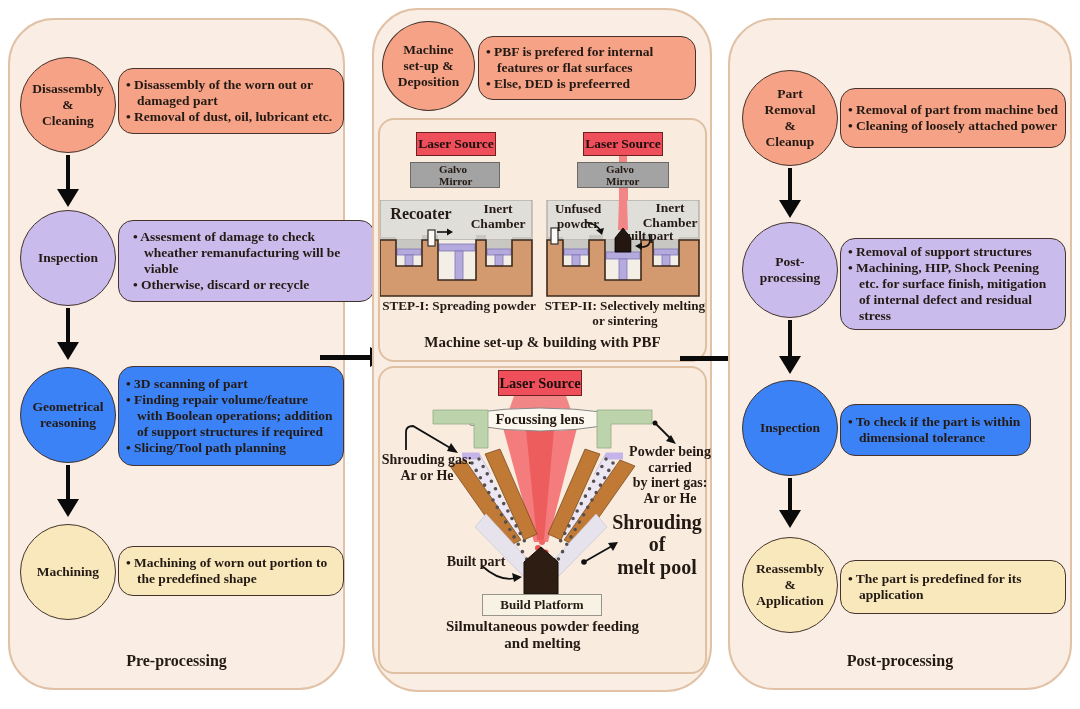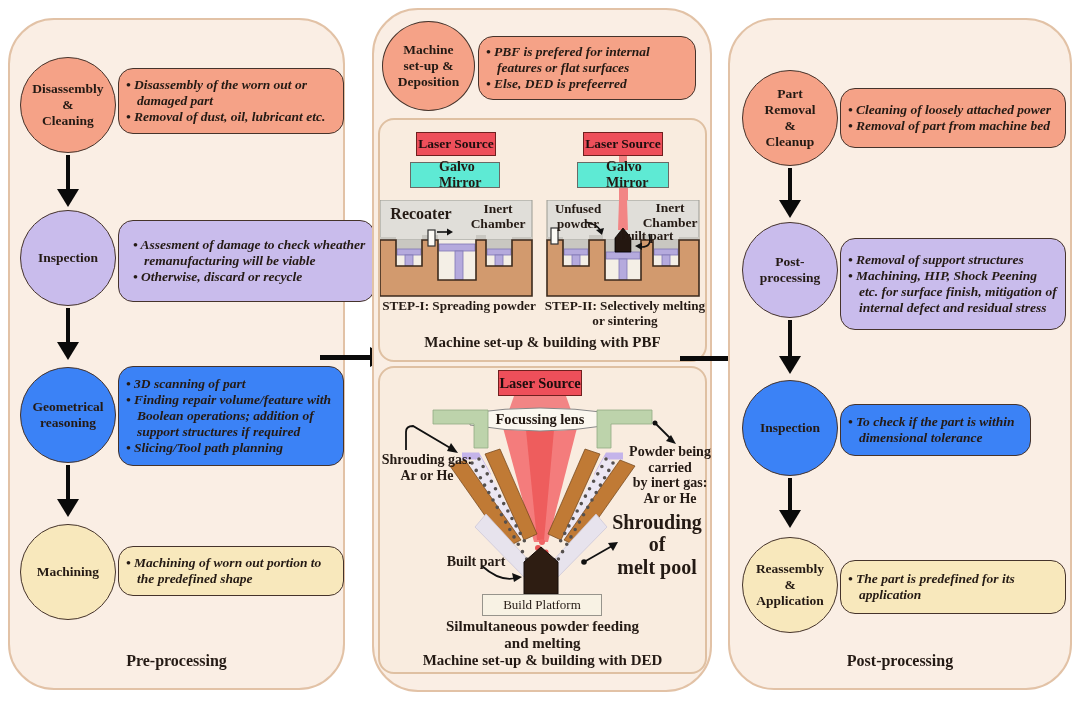--- a/index.html
+++ b/index.html
@@ -3,36 +3,36 @@
 <meta charset="utf-8">
 <style>
   html,body{margin:0;padding:0;background:#fff;}
   .stage{position:relative;width:1080px;height:709px;background:#ffffff;
          font-family:"Liberation Serif",serif;color:#241a14;overflow:hidden;}
   .panel{position:absolute;background:#faeee4;border:2px solid #e2c2a6;border-radius:46px;box-sizing:border-box;}
   .subpanel{position:absolute;background:#f9ecdf;border:2px solid #dfc0a2;border-radius:16px;box-sizing:border-box;}
   .circle{position:absolute;border-radius:50%;border:1.6px solid #45332b;display:flex;align-items:center;justify-content:center;
           text-align:center;font-weight:bold;font-size:13.5px;line-height:1.18;white-space:pre-line;box-sizing:border-box;}
   .bbox{position:absolute;border:1.6px solid #45332b;border-radius:15px;padding:4px 7px;font-weight:bold;font-size:13.5px;
-        line-height:1.2;display:flex;flex-direction:column;justify-content:center;box-sizing:border-box;font-style:italic;}
+        line-height:1.2;display:flex;flex-direction:column;justify-content:center;box-sizing:border-box;}
   .bullet{padding-left:11px;text-indent:-11px;}
   .c-salmon{background:#f5a287;} .c-lav{background:#c9bcec;} .c-green{background:#3b82f6;} .c-yellow{background:#f8e8bc;}
   .vbar{position:absolute;width:4px;background:#0a0a0a;}
   .vhead{position:absolute;width:0;height:0;border-left:11px solid transparent;border-right:11px solid transparent;border-top:18px solid #0a0a0a;}
   .hbar{position:absolute;height:5px;background:#0a0a0a;}
   .hhead{position:absolute;width:0;height:0;border-top:10px solid transparent;border-bottom:10px solid transparent;border-left:18px solid #0a0a0a;}
   .lbl{position:absolute;font-weight:bold;white-space:pre-line;text-align:center;line-height:1.12;font-size:13.5px;}
   .panel-label{position:absolute;font-weight:bold;font-size:16px;text-align:center;}
   .lsr{position:absolute;background:#ee4f5a;border:1.5px solid #70201f;display:flex;align-items:center;justify-content:center;
        font-weight:bold;font-size:13.5px;color:#1c0d0d;box-sizing:border-box;}
-  .glv{position:absolute;background:#5eead4;border:1.4px solid #6a6a66;display:flex;align-items:center;justify-content:center;
-       font-weight:bold;font-size:14px;box-sizing:border-box;padding-left:28px;}
+  .glv{position:absolute;background:#a3a3a3;border:1.4px solid #6a6a66;display:flex;align-items:center;justify-content:center;
+       font-weight:bold;font-size:11px;box-sizing:border-box;padding-left:28px;}
   .beam{position:absolute;background:#f28585;}
   .plat{position:absolute;background:#f8f2e4;border:1.3px solid #97948c;display:flex;align-items:center;justify-content:center;
-        font-weight:normal;font-size:13px;box-sizing:border-box;}
+        font-weight:bold;font-size:13px;box-sizing:border-box;}
   svg{position:absolute;}
 </style>
 </head>
 <body>
 
 <div class="stage">
 
   <div class="panel" style="left:8px;top:18px;width:337px;height:672px;"></div>
 
   <div class="circle c-salmon" style="left:20px;top:57px;width:96px;height:96px;">Disassembly
@@ -209,34 +209,33 @@
   <div class="lbl" style="left:616px;top:444px;width:92px;font-size:14px;margin-left:8px;">Powder being
 carried
 by inert gas:
 Ar or He</div>
   <div class="lbl" style="left:606px;top:511px;width:102px;font-size:20px;">Shrouding of
 melt pool</div>
   <div class="lbl" style="left:440px;top:554px;width:72px;font-size:14px;">Built part</div>
   <div class="plat" style="left:482px;top:594px;width:120px;height:22px;">Build Platform</div>
   <div class="lbl" style="left:378px;top:618px;width:329px;font-size:15px;">Silmultaneous powder feeding
 and melting</div>
-  <div class="lbl" style="left:378px;top:652px;width:329px;font-size:15px;">Machine set-up &amp; building with DED</div>
 
   <div class="hbar" style="left:680px;top:356px;width:50px;"></div>
   <div class="hhead" style="left:728px;top:348px;"></div>
 
   <div class="panel" style="left:728px;top:18px;width:344px;height:672px;"></div>
 
   <div class="circle c-salmon" style="left:742px;top:70px;width:96px;height:96px;">Part
 Removal
 &amp;
 Cleanup</div>
   <div class="bbox c-salmon" style="left:840px;top:88px;width:226px;height:60px;">
+    <div class="bullet">• Removal of part from machine bed</div>
     <div class="bullet">• Cleaning of loosely attached power</div>
-    <div class="bullet">• Removal of part from machine bed</div>
   </div>
   <div class="vbar" style="left:788px;top:168px;height:34px;"></div>
   <div class="vhead" style="left:779px;top:200px;"></div>
 
   <div class="circle c-lav" style="left:742px;top:222px;width:96px;height:96px;">Post-
 processing</div>
   <div class="bbox c-lav" style="left:840px;top:238px;width:226px;height:92px;">
     <div class="bullet">• Removal of support structures</div>
     <div class="bullet">• Machining, HIP, Shock Peening etc. for surface finish, mitigation of internal defect and residual stress</div>
   </div>

